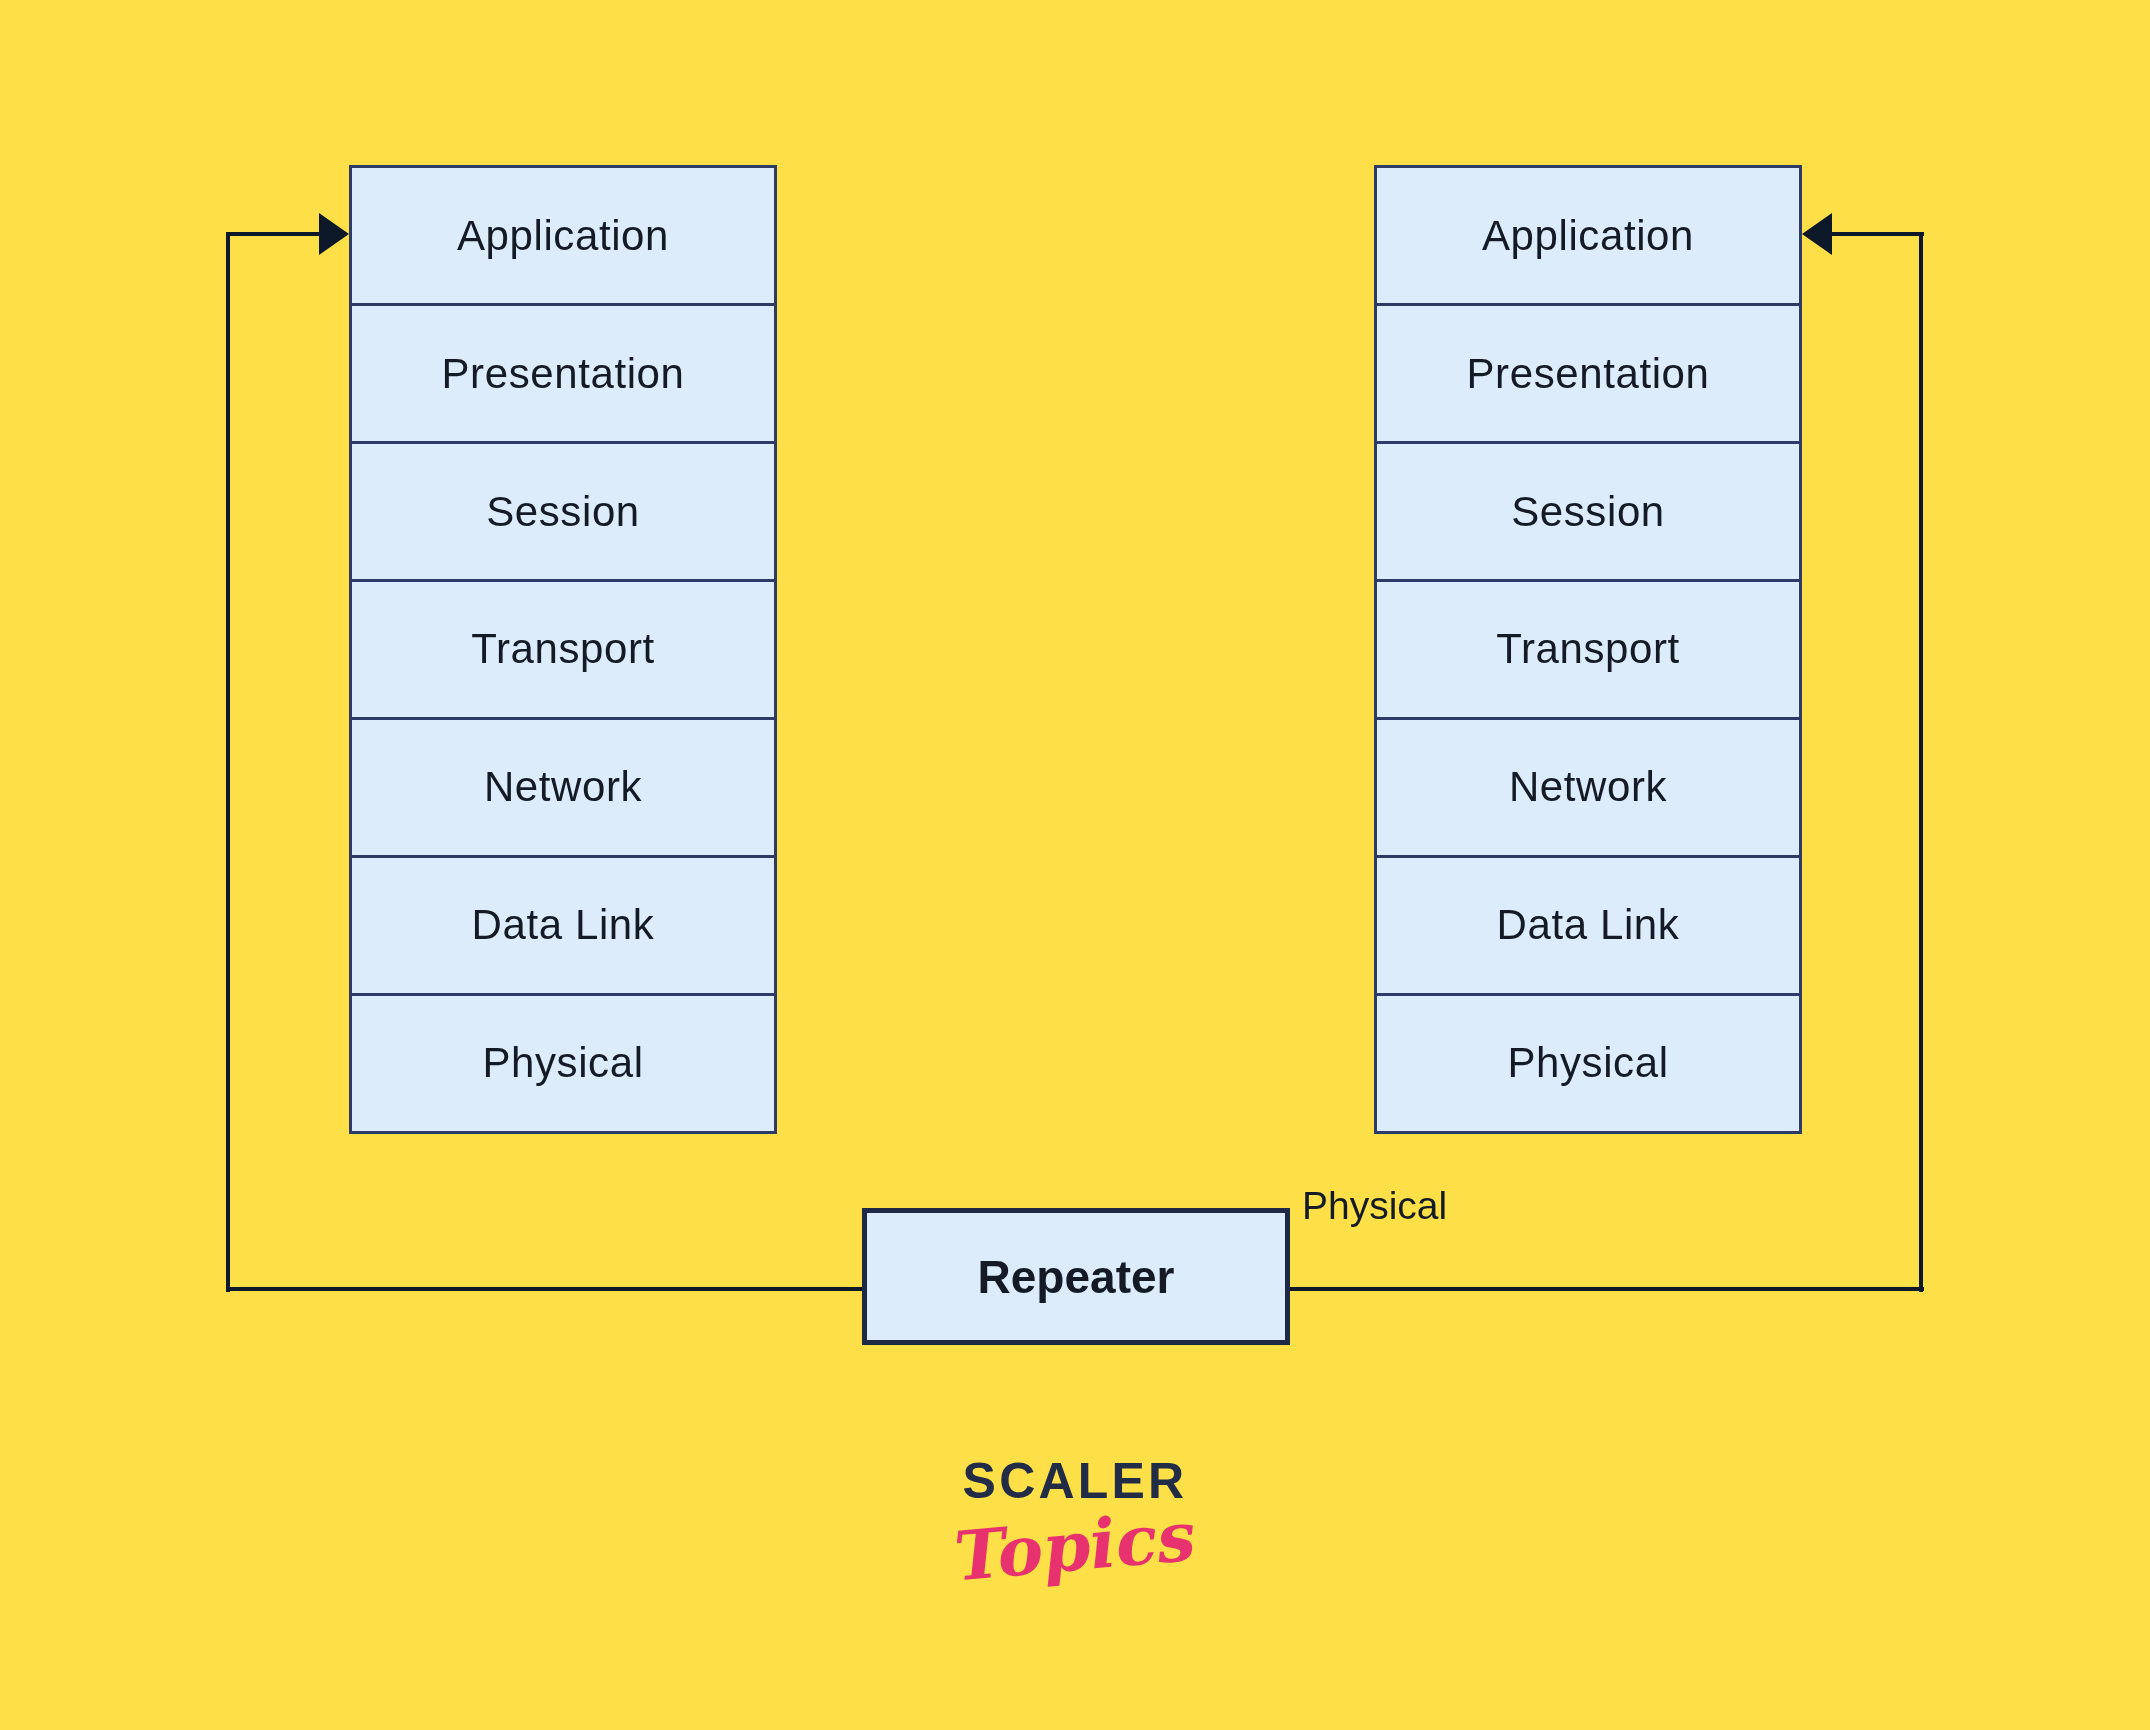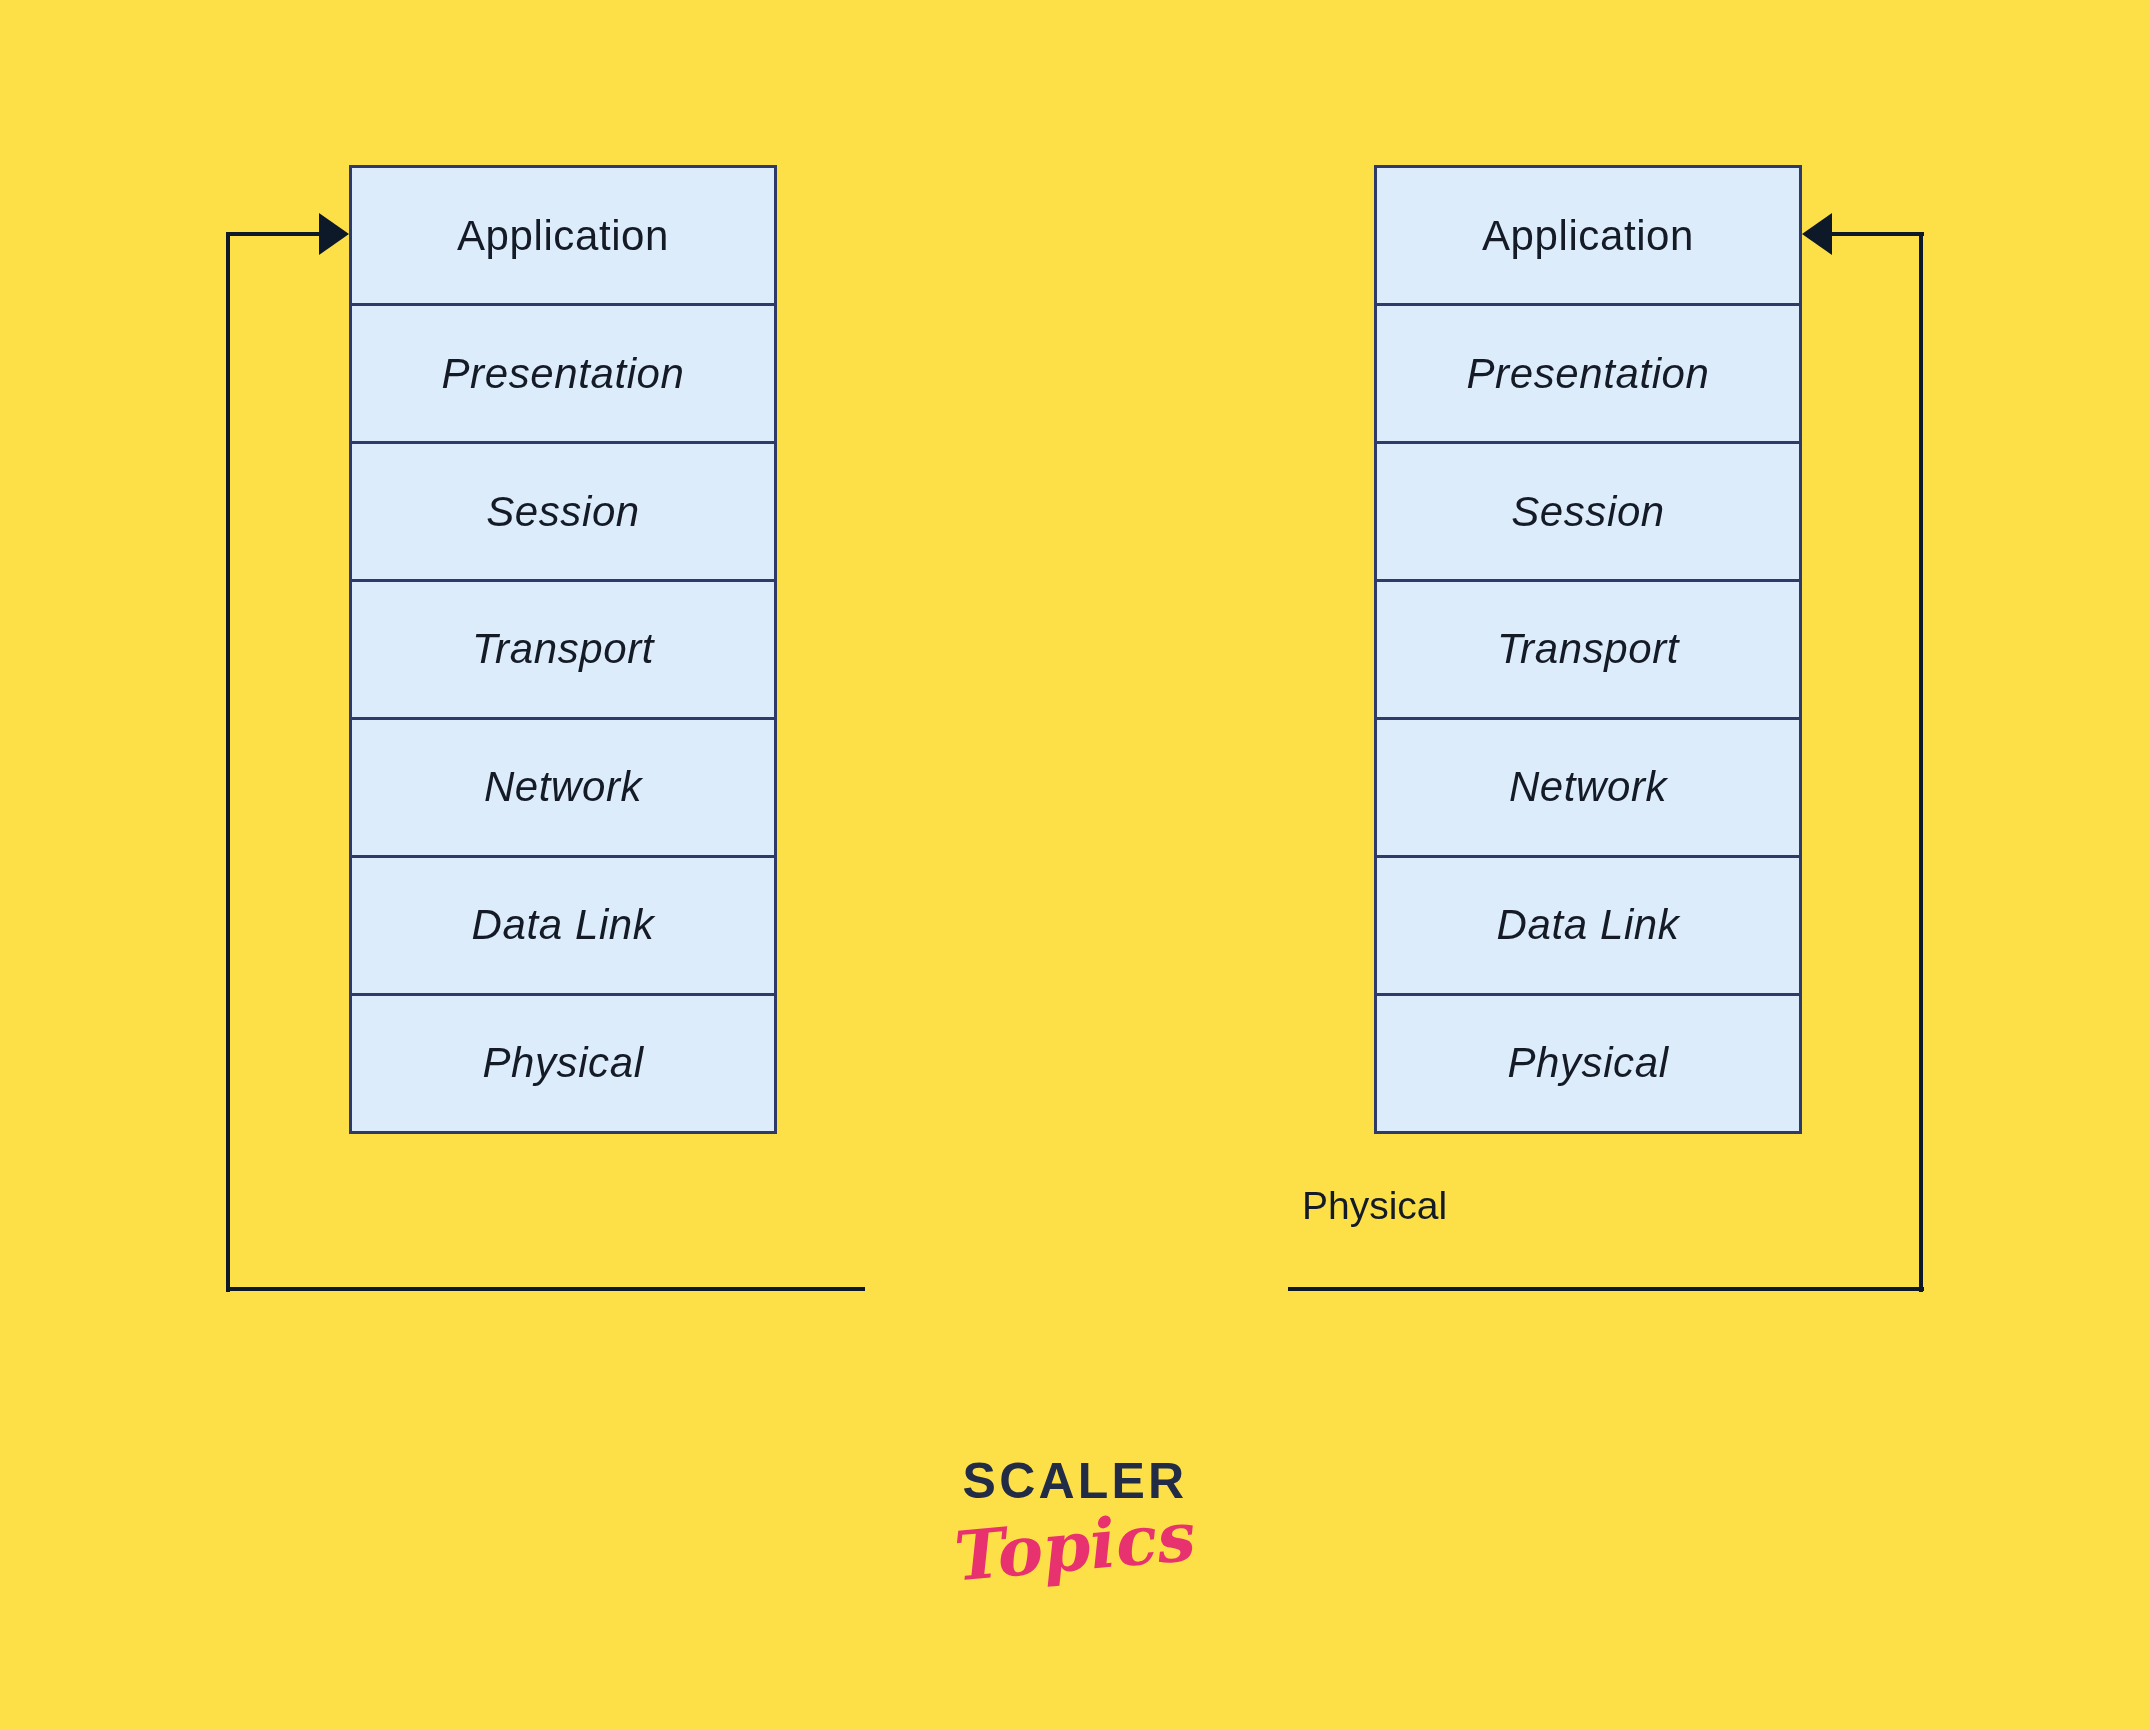--- a/index.html
+++ b/index.html
@@ -27,21 +27,21 @@
   .stack-right{left:1374px;}
   .layer{
     flex:1;
     box-sizing:border-box;
     background:#ddecfb;
     border:3.2px solid #2e3b69;
     display:flex;
     align-items:center;
     justify-content:center;
   }
-  .layer + .layer{margin-top:-3.2px;font-style:italic;}
+  .layer + .layer{margin-top:-3.2px;}
   .layer span{
     font-size:42px;
     color:#141b26;
     letter-spacing:0.6px;
   }
   
   .line{
     position:absolute;
     background:#0d1828;
   }
@@ -161,20 +161,23 @@
   <div class="line" style="left:226px;top:232px;width:101px;height:4.4px;"></div>
   <div class="arrowhead point-right" style="left:319px;top:213px;"></div>
   <div class="line" style="left:226px;top:232px;width:4.4px;height:1060px;"></div>
   <div class="line" style="left:226px;top:1287px;width:639px;height:4.4px;"></div>
 
   <div class="line" style="left:1830px;top:232px;width:94px;height:4.4px;"></div>
   <div class="arrowhead point-left" style="left:1802px;top:213px;"></div>
   <div class="line" style="left:1919px;top:232px;width:4.4px;height:1060px;"></div>
   <div class="line" style="left:1288px;top:1287px;width:636px;height:4.4px;"></div>
 
+  <div class="repeater">
+    <span>Repeater</span>
+  </div>
 
   <div class="link-label">Physical</div>
 
   <div class="logo">
     <div class="logo-brand">SCALER</div>
     <div class="logo-product">Topics</div>
   </div>
 
 </div>
 

